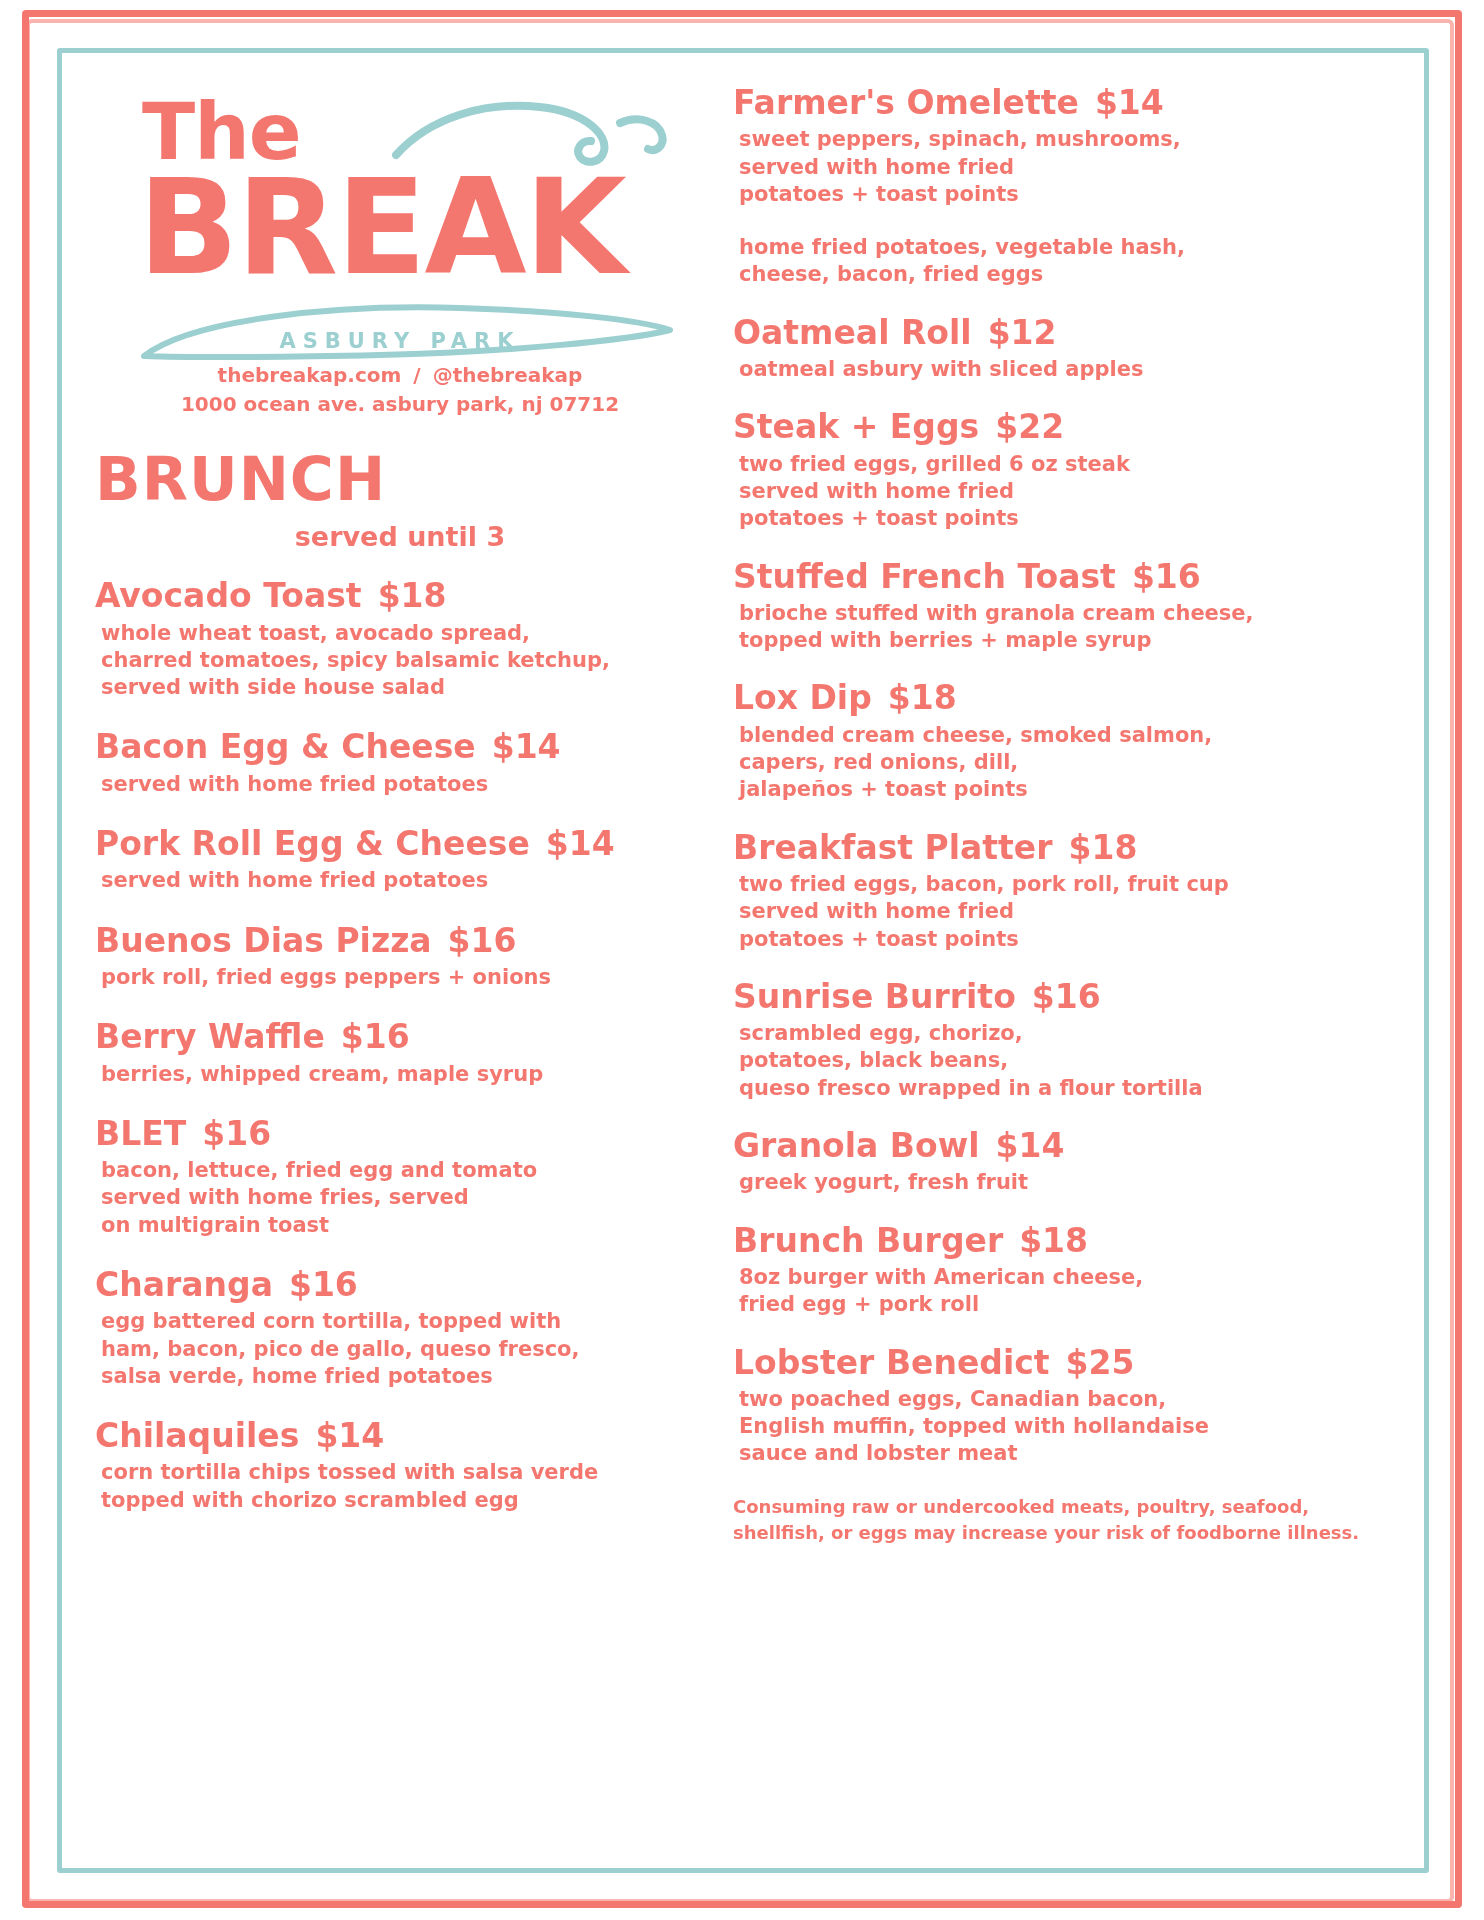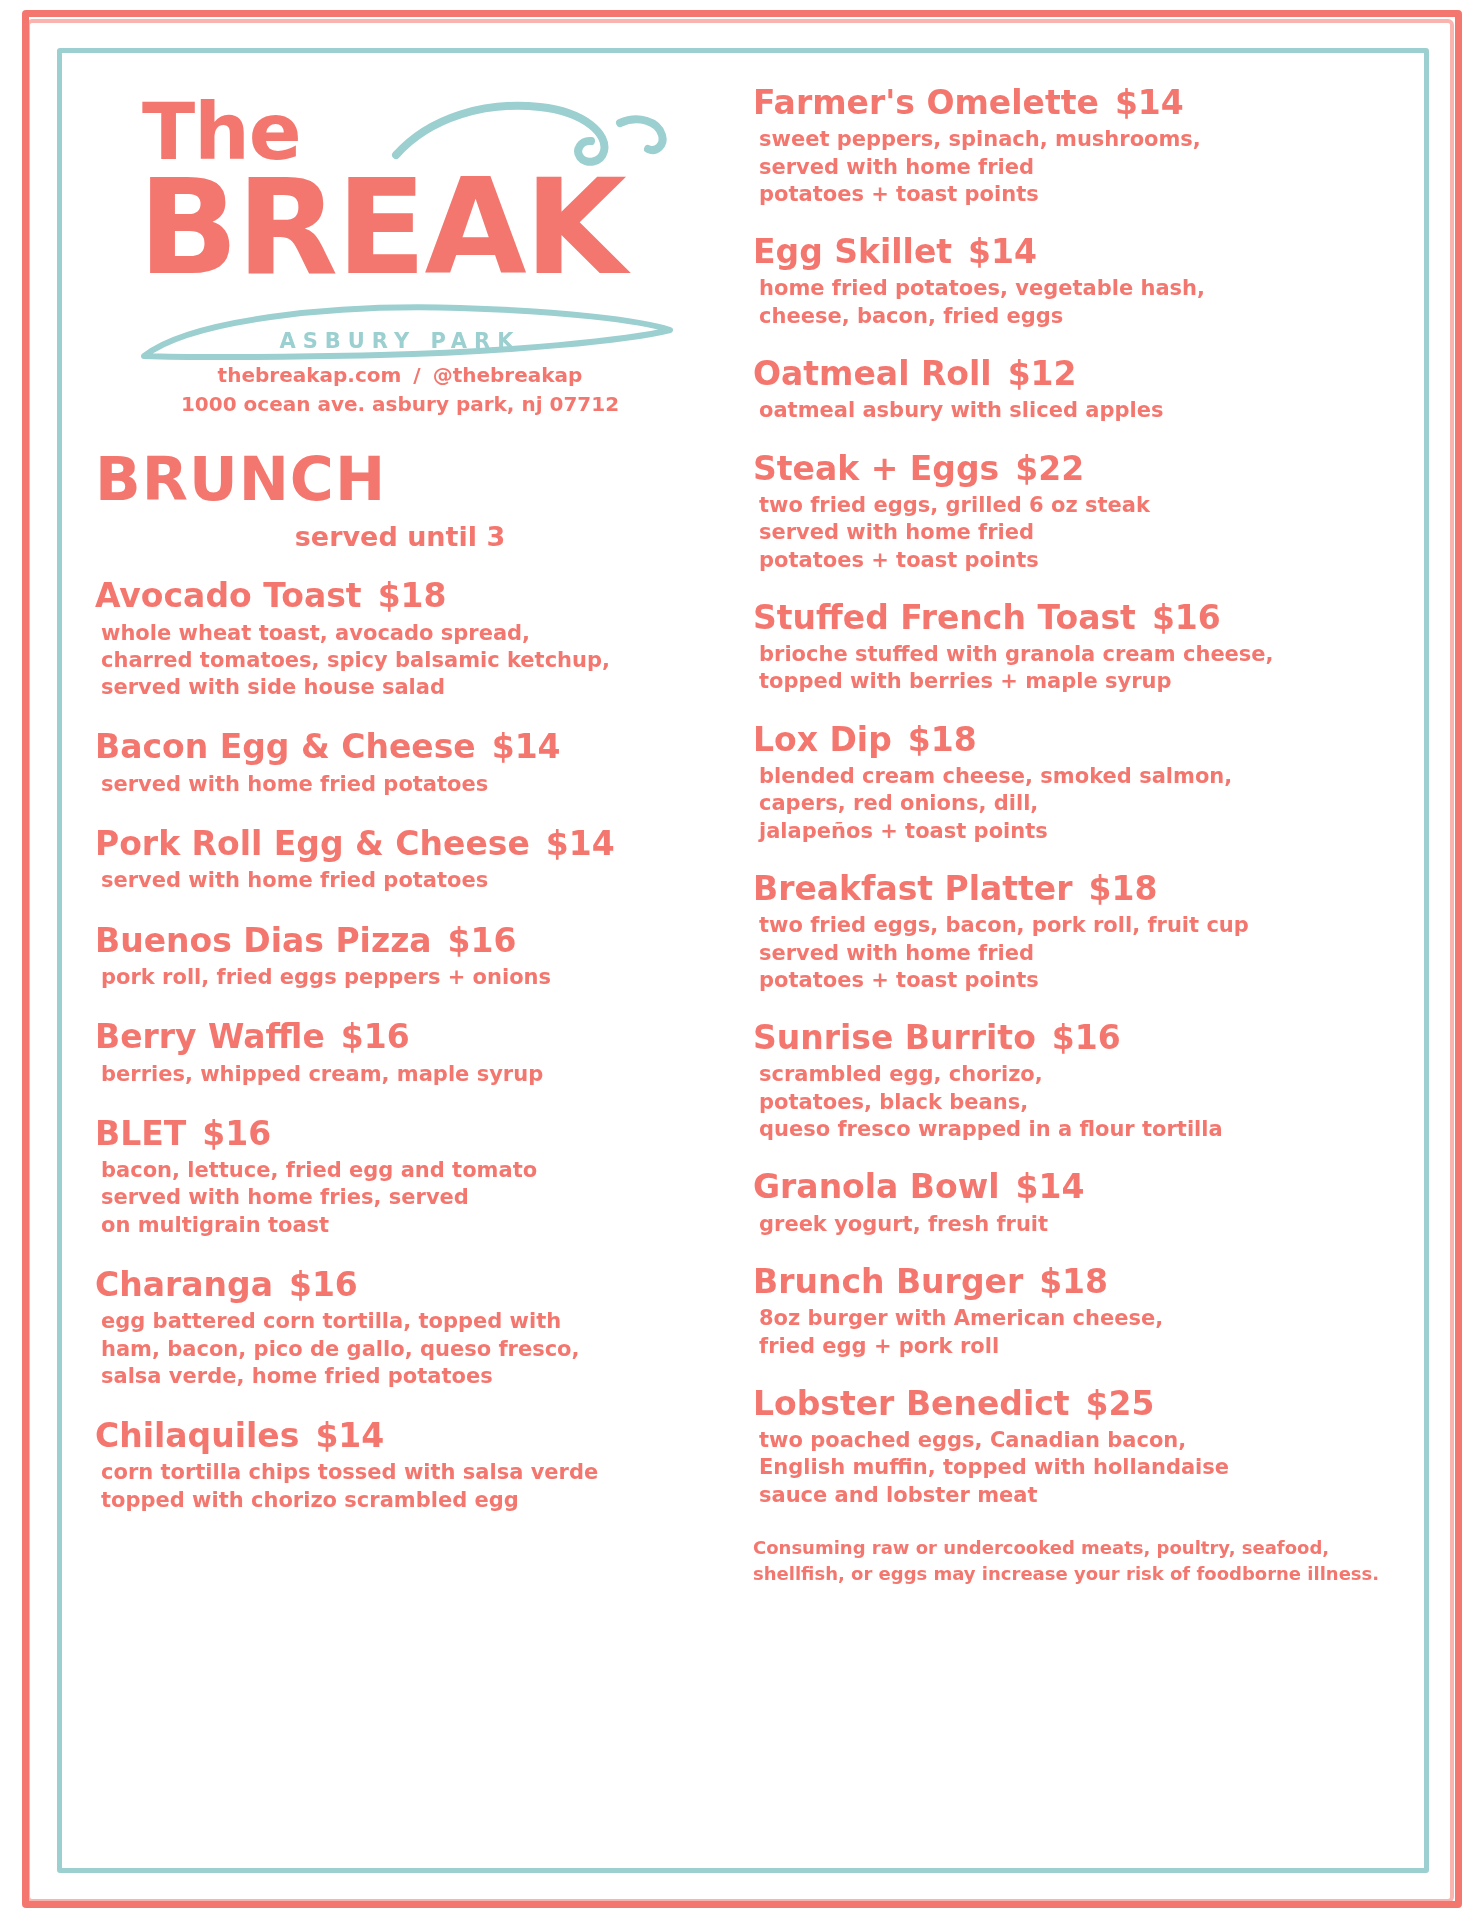--- a/index.html
+++ b/index.html
@@ -56,21 +56,20 @@
   }
 
   .content {
     position: absolute;
     left: 95px;
     top: 85px;
     width: 1300px;
     height: 1760px;
     display: flex;
     flex-direction: row;
-    gap: 20px;
   }
 
   .col-left {
     width: 620px;
     padding-right: 10px;
   }
   .col-right {
     width: 660px;
     padding-left: 18px;
   }
@@ -254,21 +253,20 @@
         </div>
     </div>
 
     <div class="col-right">
       <div class="items" id="right-items">
           <div class="item">
             <div class="item-head"><span>Farmer's Omelette</span><span class="price">$14</span></div>
             <div class="item-desc">sweet peppers, spinach, mushrooms,<br>served with home fried<br>potatoes + toast points</div>
           </div>
           <div class="item">
-            <div class="item-head"><span>Egg Skillet</span><span class="price">$14</span></div>
             <div class="item-desc">home fried potatoes, vegetable hash,<br>cheese, bacon, fried eggs</div>
           </div>
           <div class="item">
             <div class="item-head"><span>Oatmeal Roll</span><span class="price">$12</span></div>
             <div class="item-desc">oatmeal asbury with sliced apples</div>
           </div>
           <div class="item">
             <div class="item-head"><span>Steak + Eggs</span><span class="price">$22</span></div>
             <div class="item-desc">two fried eggs, grilled 6 oz steak<br>served with home fried<br>potatoes + toast points</div>
           </div>

